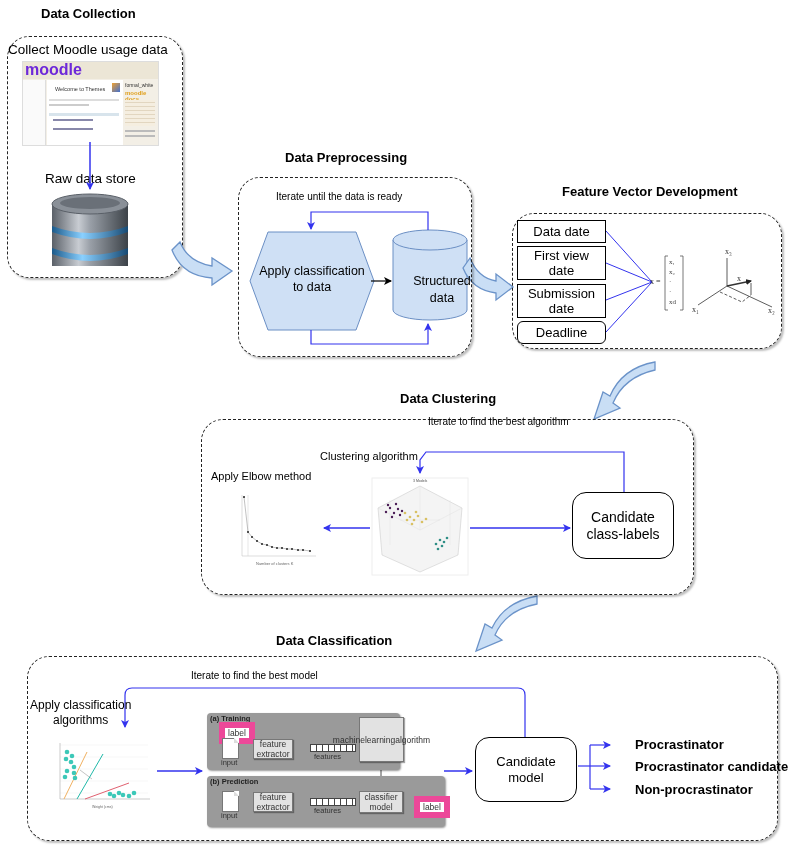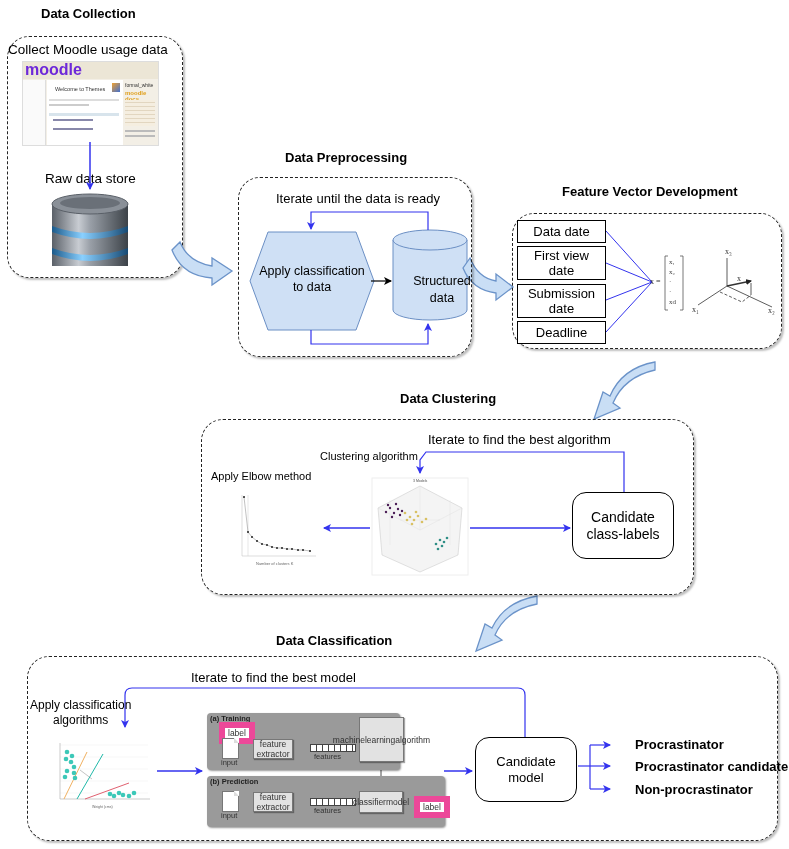--- a/index.html
+++ b/index.html
@@ -2,21 +2,21 @@
 <html><head>
 <meta charset="utf-8">
 <style>
   html, body { margin:0; padding:0; background:#ffffff; }
   body { width:789px; height:849px; position:relative; overflow:hidden;
          font-family:"Liberation Sans", sans-serif; color:#000; }
   .abs { position:absolute; }
   .stage-title { position:absolute; font-weight:bold; font-size:13px; white-space:nowrap; }
   .panel { position:absolute; border:1.4px dashed #222; border-radius:22px;
            box-shadow:2px 2px 2px rgba(0,0,0,0.25); background:#fff; }
-  .lbl { position:absolute; white-space:nowrap; font-size:13px; }
+  .lbl { position:absolute; white-space:nowrap; font-size:10px; }
   .sm { font-size:11px; }
   .box { position:absolute; border:1.4px solid #000; background:#fff; display:flex;
          align-items:center; justify-content:center; text-align:center; font-size:13px; line-height:15px; box-sizing:border-box; }
   .rbox { border-radius:14px; }
   svg.ov { position:absolute; left:0; top:0; overflow:visible; pointer-events:none; }
   .gray-panel { position:absolute; background:#9a9a9a; border-radius:4px; box-shadow:1px 1px 2px rgba(0,0,0,0.4); }
   .gbox { position:absolute; background:#e2e2e2; border:1px solid #777; font-size:8.5px; color:#333;
           display:flex; align-items:center; justify-content:center; text-align:center; line-height:10px;
           box-shadow:1px 1px 1px rgba(0,0,0,0.35); box-sizing:border-box; }
   .glabel { position:absolute; background:#fff; border:6px solid #ec4899; font-size:8.5px; padding:0 3px; line-height:10px; color:#333; }
@@ -283,39 +283,39 @@
     <span>Data date</span>
   </div>
 <div class="box" style="left:517px;top:246px;width:89px;height:34px;flex-direction:column;">
     <span>First view</span>
     <span>date</span>
   </div>
 <div class="box" style="left:517px;top:284px;width:89px;height:34px;flex-direction:column;">
     <span>Submission</span>
     <span>date</span>
   </div>
-<div class="box" style="left:517px;top:321px;width:89px;height:23px;">
+<div class="box" style="left:517px;top:321px;width:89px;height:23px;border-radius:6px;">
     <span>Deadline</span>
   </div>
 <div class="tiny" style="left:650px;top:277px;font-family:'Liberation Serif',serif;">x =</div>
 <div class="abs" style="left:669px;top:257px;font-family:'Liberation Serif',serif;font-size:7px;line-height:10px;color:#444;">
   <div>x₁</div>
   <div>x₂</div>
   <div>·</div>
   <div>·</div>
   <div>x⁤d</div>
 </div>
 <div class="tiny" style="left:725px;top:247px;font-family:'Liberation Serif',serif;">x₃</div>
 <div class="tiny" style="left:692px;top:305px;font-family:'Liberation Serif',serif;">x₁</div>
 <div class="tiny" style="left:768px;top:306px;font-family:'Liberation Serif',serif;">x₂</div>
 <div class="tiny" style="left:737px;top:274px;font-family:'Liberation Serif',serif;">x</div>
 
 <div class="stage-title" style="left:400px;top:391px;">Data Clustering</div>
 <div class="panel" style="left:201px;top:419px;width:491px;height:174px;background:transparent;"></div>
-<div class="lbl" style="left:428px;top:432px;">Iterate to find the best algorithm</div>
+<div class="lbl" style="left:428px;top:416px;">Iterate to find the best algorithm</div>
 <div class="lbl sm" style="left:320px;top:450px;">Clustering algorithm</div>
 <div class="lbl sm" style="left:211px;top:470px;">Apply Elbow method</div>
 <div class="abs" style="left:256px;top:561px;font-size:4px;color:#666;">Number of clusters K</div>
 <div class="abs" style="left:413px;top:479px;font-size:3.5px;color:#555;">3 Models</div>
 <div class="box rbox" style="left:572px;top:492px;width:102px;height:67px;flex-direction:column;font-size:14px;line-height:17px;">
   <span>Candidate</span>
     <span>class-labels</span>
 </div>
 
 <div class="stage-title" style="left:276px;top:633px;">Data Classification</div>
@@ -347,21 +347,21 @@
 <div class="gray-panel" style="left:207px;top:776px;width:238px;height:51px;"></div>
 <div class="gtitle" style="left:210px;top:777px;">(b) Prediction</div>
 <div class="doc" style="left:222px;top:791px;"></div>
 <div class="tiny" style="left:221px;top:811px;font-size:7.5px;">input</div>
 <div class="gbox" style="left:253px;top:792px;width:40px;height:20px;flex-direction:column;">
     <span>feature</span>
     <span>extractor</span>
   </div>
 <div class="feat" style="left:310px;top:798px;"></div>
 <div class="tiny" style="left:314px;top:806px;font-size:7.5px;">features</div>
-<div class="gbox" style="left:359px;top:791px;width:44px;height:22px;">
+<div class="gbox" style="left:359px;top:791px;width:44px;height:22px;flex-direction:column;">
     <span>classifier</span>
     <span>model</span>
   </div>
 <div class="glabel" style="left:414px;top:796px;">label</div>
 
 <div class="box rbox" style="left:475px;top:737px;width:102px;height:65px;flex-direction:column;font-size:13px;line-height:16px;">
   <span>Candidate</span>
     <span>model</span>
 </div>
 

